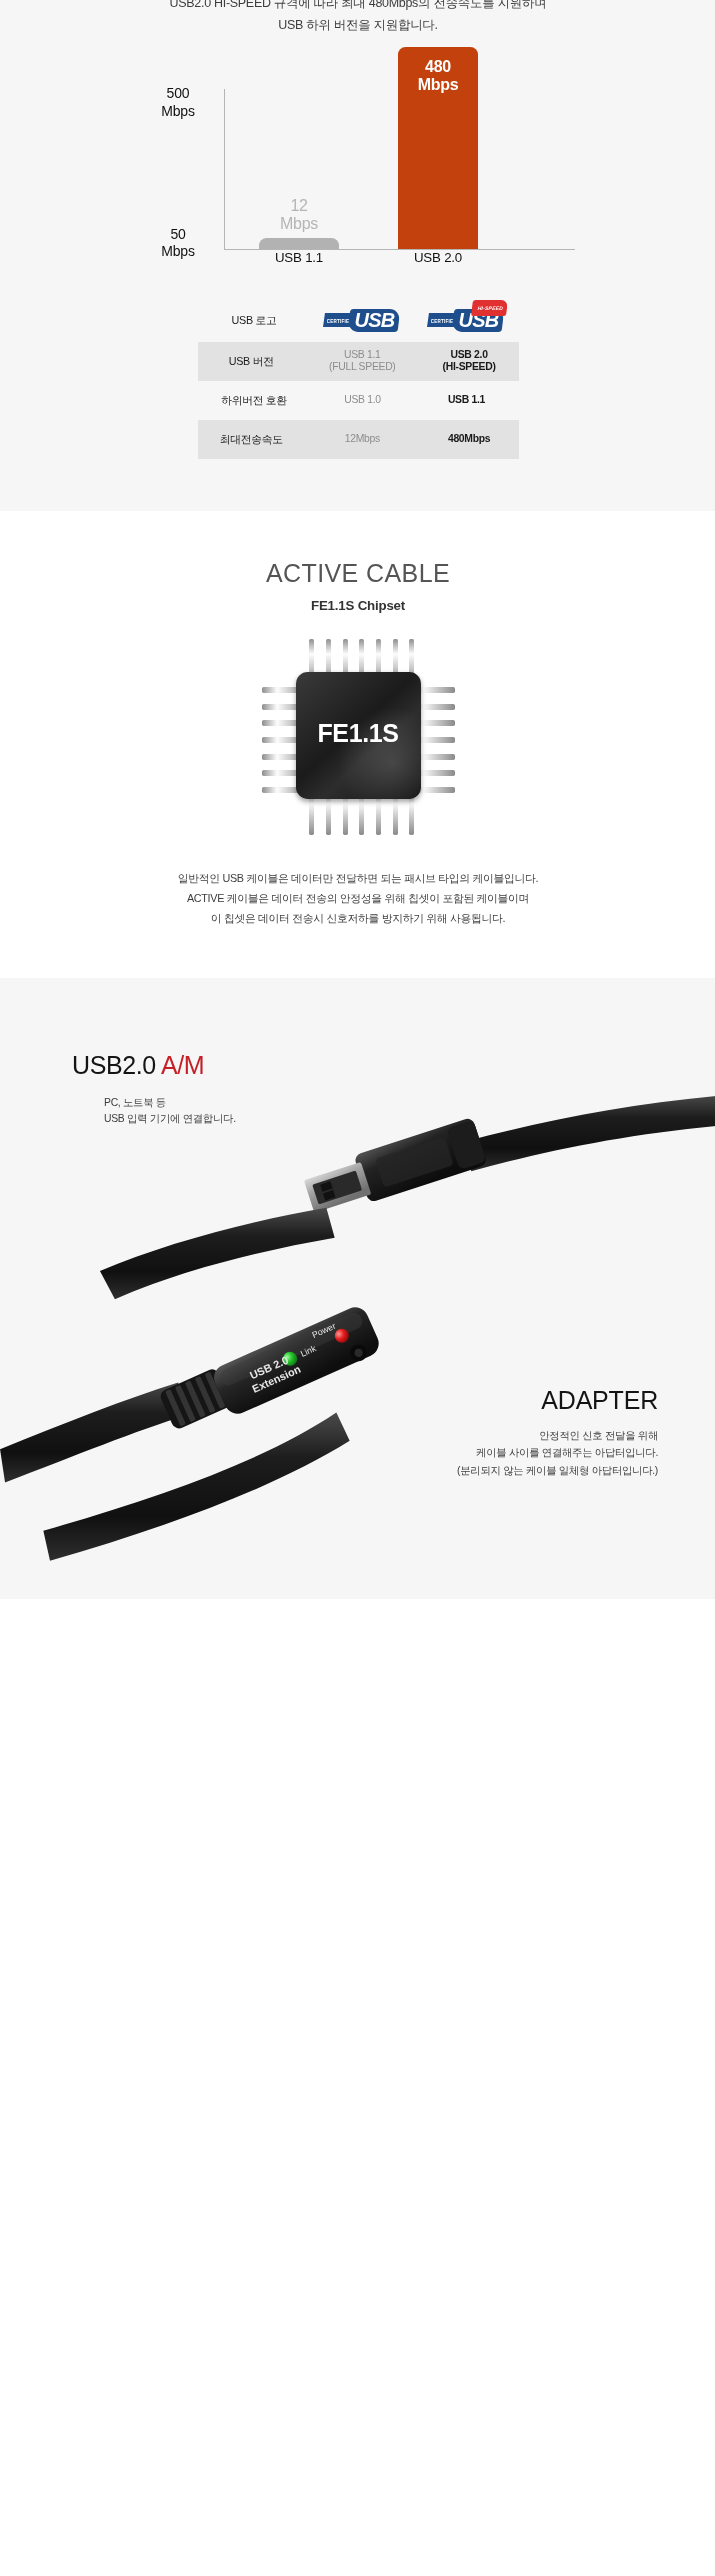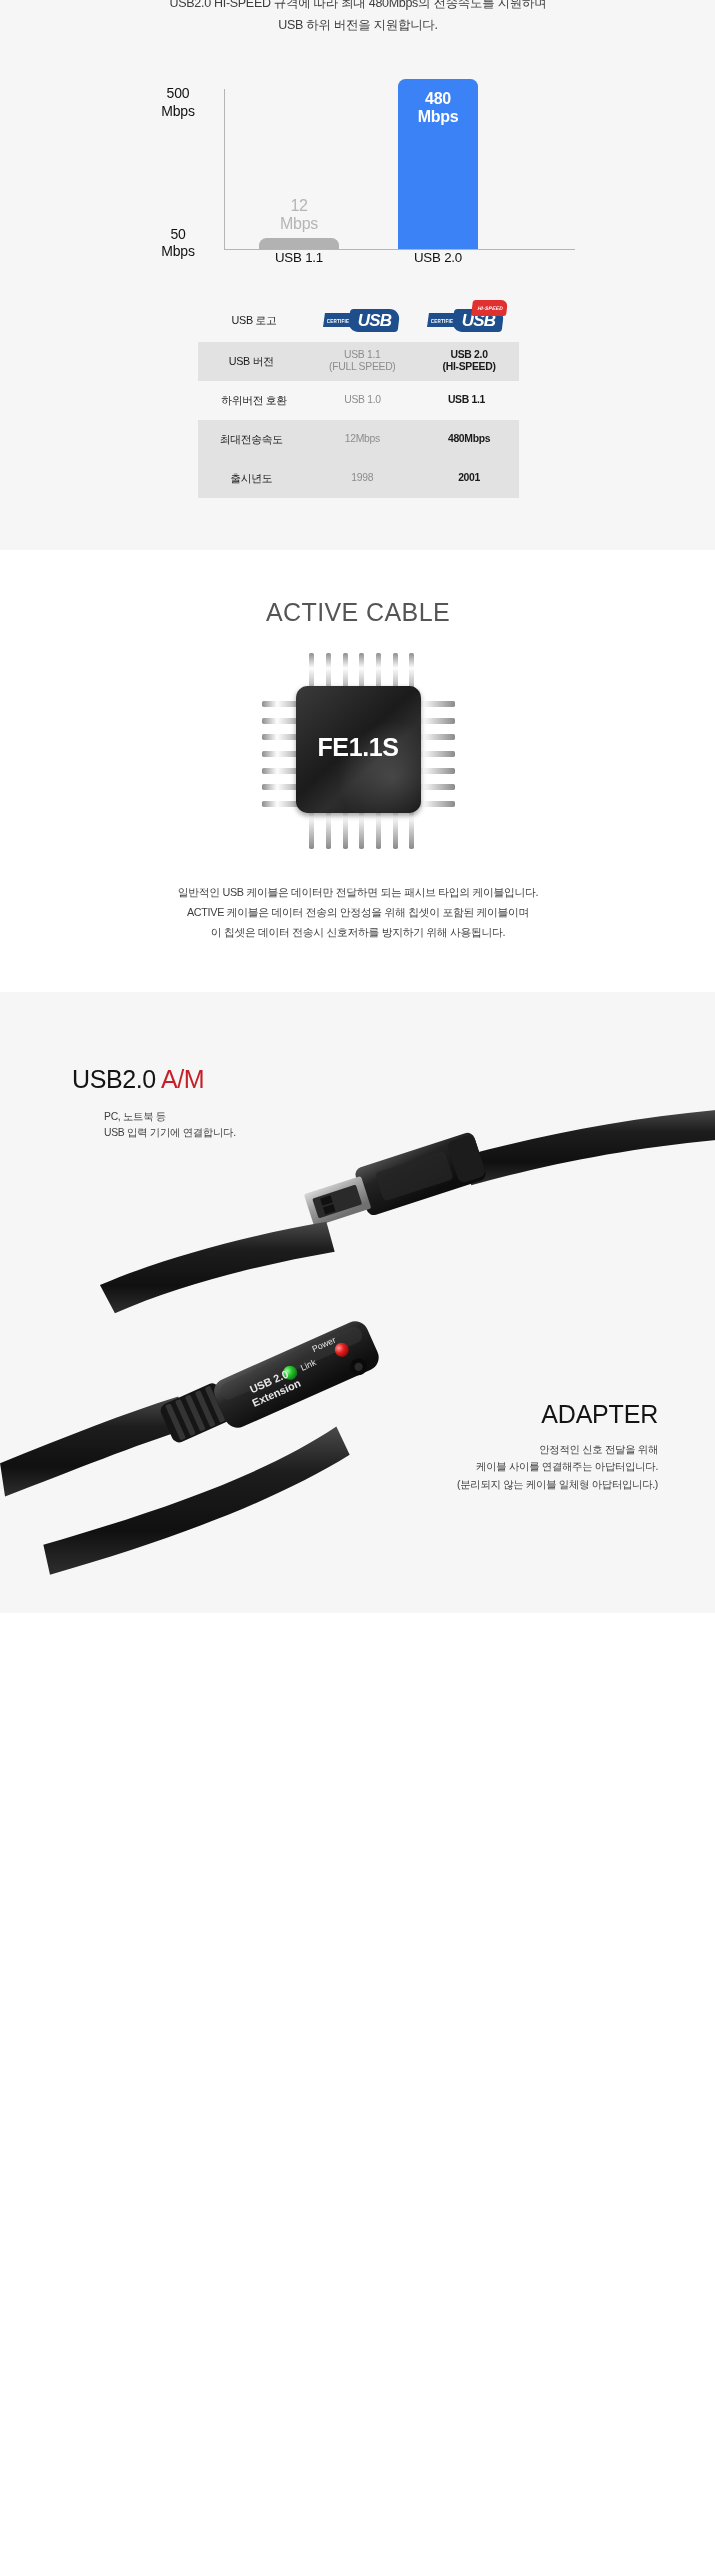--- a/index.html
+++ b/index.html
@@ -81,22 +81,22 @@
     border-radius:7.5px 7.5px 0 0;
     position:relative;
   }
   .bar.small {
     width:80px;
     height:10.8px;
     background:#b2b2b2;
   }
   .bar.big {
     width:80px;
-    height:170px;
-    background:#3b82f6;
+    height:202px;
+    background:#c2410c;
     margin-top:43px;
   }
   .bar-val-out {
     font-size:16px;
     line-height:18.3px;
     color:#b5b5b5;
     margin-bottom:4.2px;
     letter-spacing:-0.3px;
   }
   .bar-val-in {
@@ -178,21 +178,21 @@
     left:25px; top:1.7px;
     width:50px; height:22.5px;
     background:#1f4e8c;
     border-radius:3.3px 10.8px 3.3px 10.8px;
     transform:skewX(-7deg);
   }
   .usblogo .word {
     position:absolute;
     left:27.5px; top:3.3px;
     width:47px;
-    font-size:17px;
+    font-size:20px;
     font-weight:bold;
     font-style:italic;
     color:#ffffff;
     letter-spacing:-0.8px;
     line-height:19px;
     text-align:center;
     font-family:"Liberation Sans", sans-serif;
   }
   .usblogo .hs {
     position:absolute;
@@ -416,31 +416,27 @@
       <div class="tcell v2">USB 1.1</div>
     </div>
 
     <div class="trow alt">
       <div class="tcell head">최대전송속도</div>
       <div class="tcell v1">12Mbps</div>
       <div class="tcell v2">480Mbps</div>
     </div>
 
 
-    <div class="trow alt">
-      <div class="tcell head">출시년도</div>
-      <div class="tcell v1">1998</div>
-      <div class="tcell v2">2001</div>
-    </div>
 
   </div>
 </section>
 
 <section class="sec-chip">
   <div class="h-active">ACTIVE CABLE</div>
+  <div class="h-sub">FE1.1S Chipset</div>
 
   <div class="chip-area">
 
     <div class="pin v" style="left:42px;  top:-4.2px;"></div>
     <div class="pin v" style="left:59px;  top:-4.2px;"></div>
     <div class="pin v" style="left:76px;  top:-4.2px;"></div>
     <div class="pin v" style="left:92px; top:-4.2px;"></div>
     <div class="pin v" style="left:109px; top:-4.2px;"></div>
     <div class="pin v" style="left:126px; top:-4.2px;"></div>
     <div class="pin v" style="left:142px; top:-4.2px;"></div>

